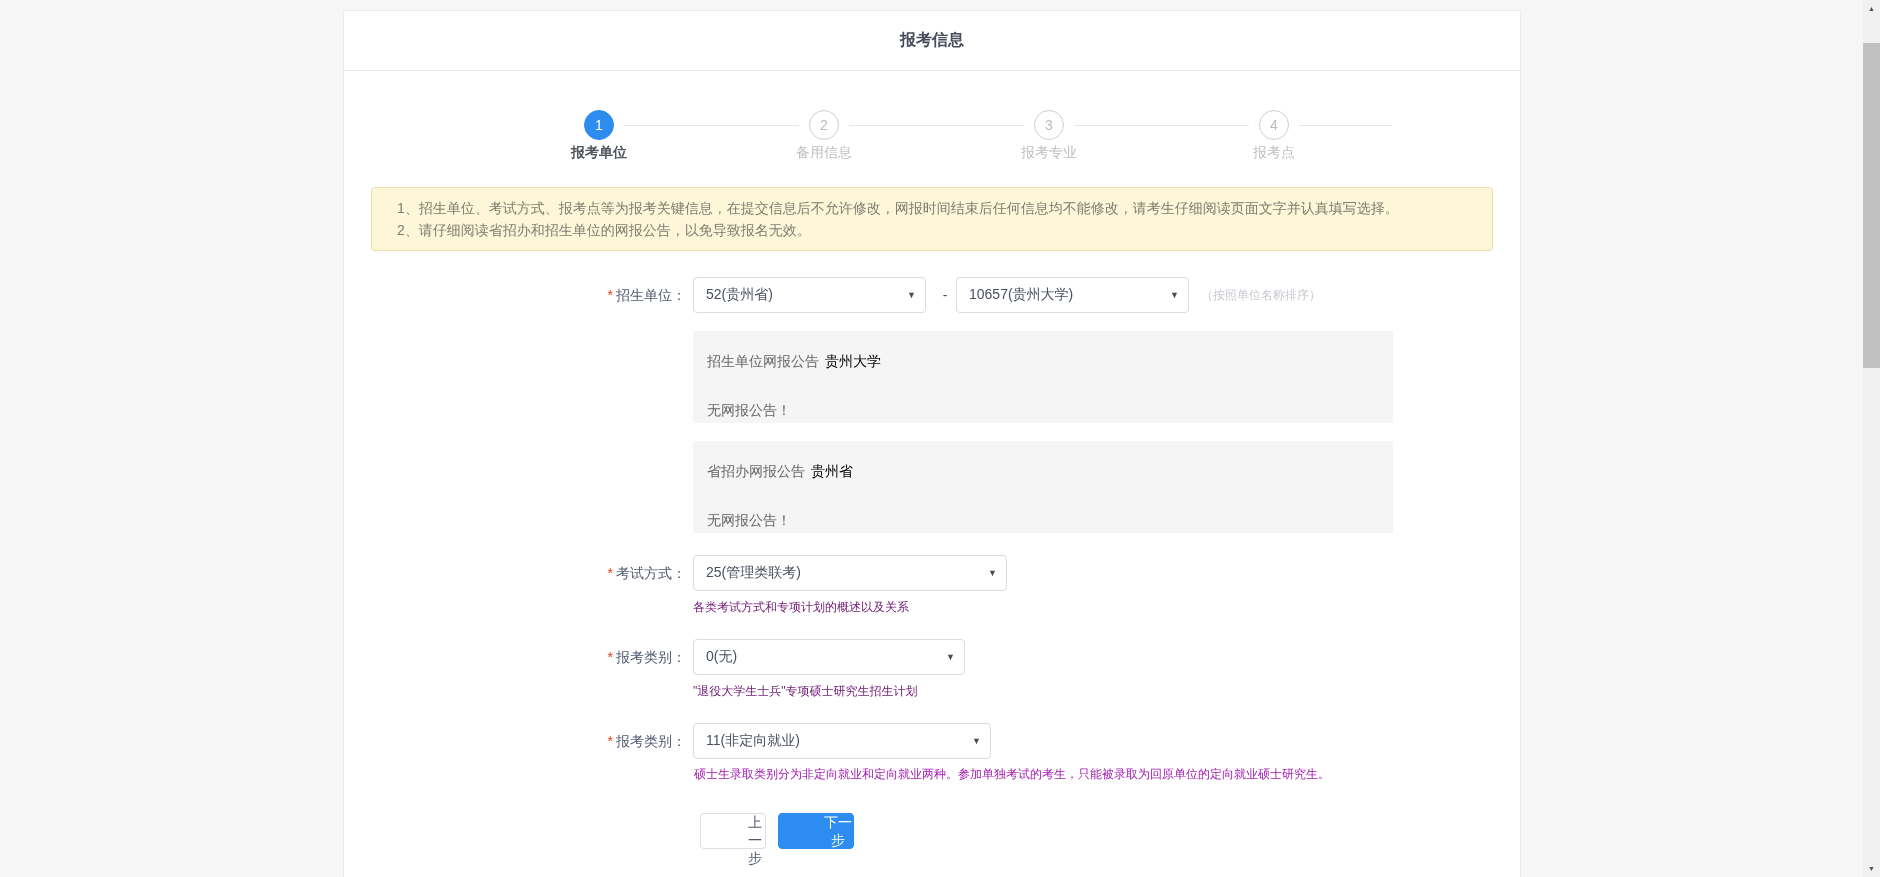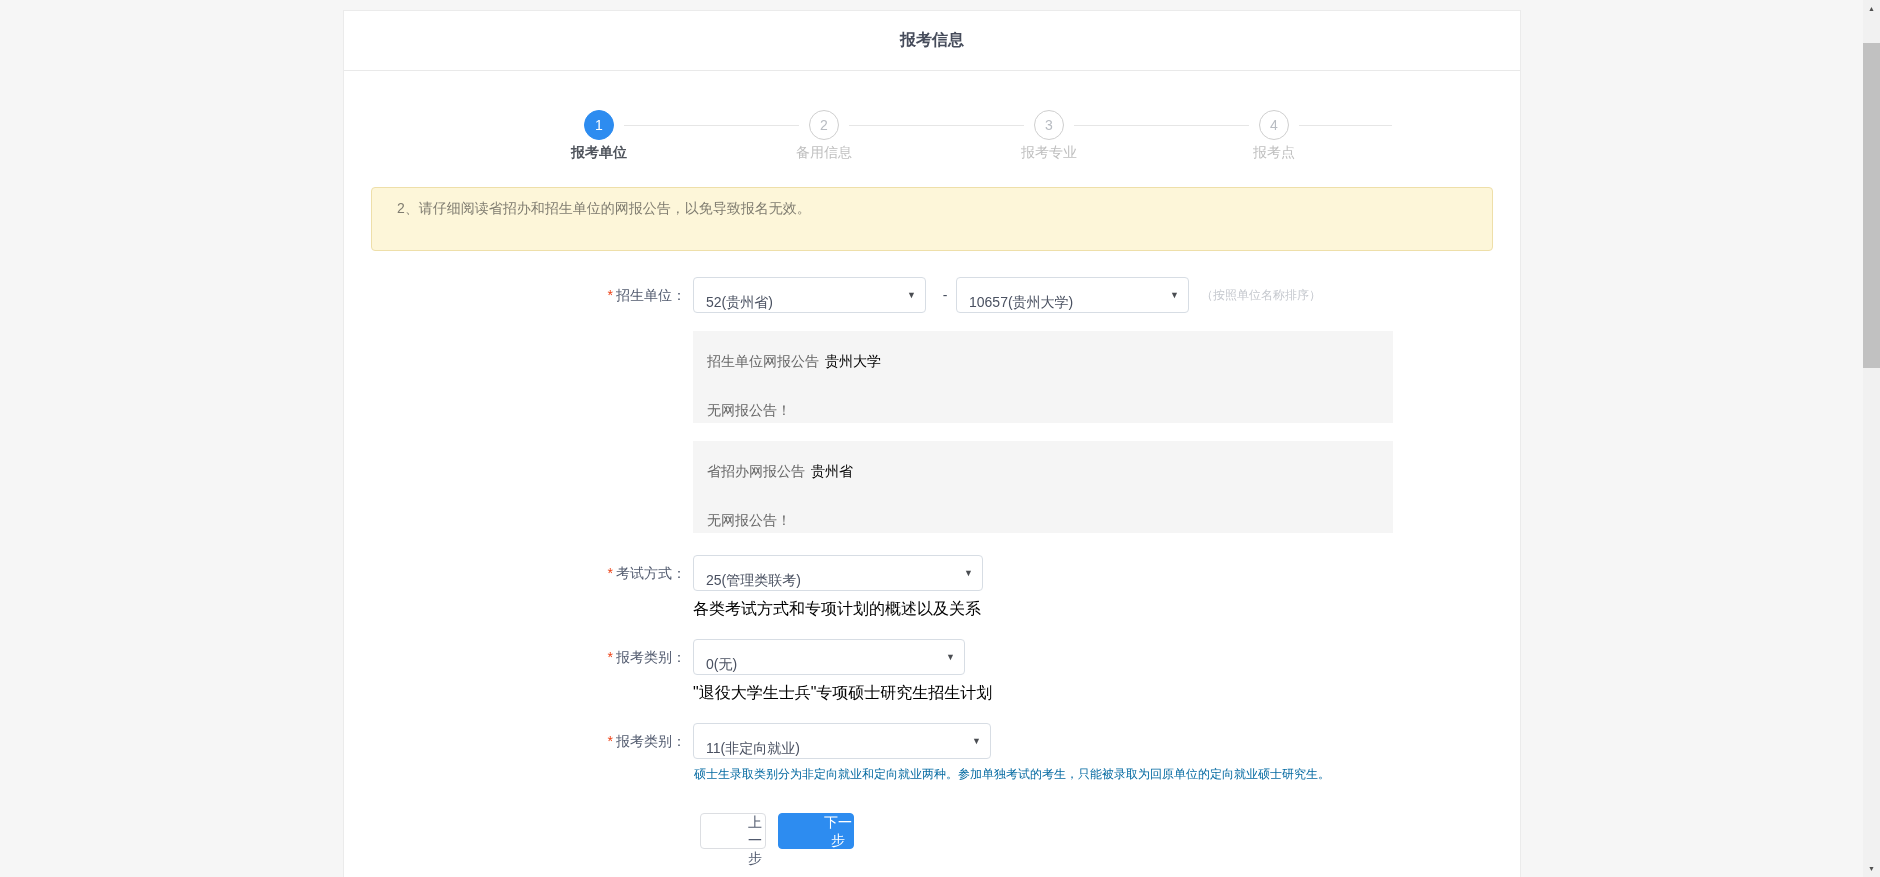--- a/index.html
+++ b/index.html
@@ -48,53 +48,53 @@
   
   .form-label {
     position:absolute; left:92px; width:250px; text-align:right;
     font-size:14px; color:#515a6e; line-height:36px; white-space:nowrap;
   }
   .req { color:#ed4014; margin-right:3px; }
   .lbl-unit{top:266px;} .lbl-exam{top:544px;} .lbl-plan{top:628px;} .lbl-cat{top:712px;}
 
   .select {
     position:absolute; height:36px; border:1px solid #d7dde4; border-radius:4px;
-    background:#fff; display:flex; align-items:flex-end;
+    background:#fff; display:flex; align-items:center;
     padding:0 26px 0 12px; font-size:14px; color:#495060; cursor:pointer;
     white-space:nowrap; overflow:hidden;
   }
   .select .arrow {
     position:absolute; right:9px; top:50%; transform:translateY(-50%);
     font-size:9px; color:#4a4d52; line-height:1;
   }
   .sel-province{left:349px; top:266px; width:233px;}
   .sel-school {left:612px; top:266px; width:233px;}
-  .sel-exam   {left:349px; top:544px; width:290px;}
+  .sel-exam   {left:349px; top:544px; width:314px;}
   .sel-plan   {left:349px; top:628px; width:272px;}
   .sel-cat    {left:349px; top:712px; width:298px;}
 
   .sep { position:absolute; left:590px; top:266px; width:22px; text-align:center;
          line-height:36px; font-size:14px; color:#495060; }
   .hint { position:absolute; left:857px; top:266px; line-height:36px;
           font-size:12px; color:#c5c8ce; }
 
   .notice-box {
     position:absolute; left:349px; width:700px; height:92px;
     background:#f5f5f5; padding:22px 14px; font-size:14px; color:#666;
   }
   .nb1{top:320px;} .nb2{top:430px;font-family:Liberation Serif, serif;}
   .notice-link { color:#000000; margin-left:6px; text-decoration:none; cursor:pointer; }
   .notice-body { margin-top:31px; }
 
   .blue-link {
-    position:absolute; left:349px; font-size:16px; color:#000000;
+    position:absolute; left:349px; font-size:12px; color:#701a75;
     text-decoration:none; cursor:pointer; white-space:nowrap;
   }
   .link-exam{top:588px;} .link-plan{top:672px;}
-  .field-note { position:absolute; left:350px; top:755px; font-size:12px; color:#0369a1; white-space:nowrap; }
+  .field-note { position:absolute; left:350px; top:755px; font-size:12px; color:#a21caf; white-space:nowrap; }
 
   
   .btn {
     position:absolute; top:802px; height:36px; border-radius:4px;
     font-size:14px; cursor:pointer;
     font-family:"Liberation Sans","DejaVu Sans",sans-serif;
     padding-left:44px;
   }
   .btn-prev { left:356px; width:66px; background:#fff; border:1px solid #dcdee2; color:#515a6e; }
   .btn-next { left:434px; width:76px; background:#2d8cf0; border:1px solid #2d8cf0; color:#fff; }
@@ -131,20 +131,21 @@
   <div class="step-circle sc3">3</div>
   <div class="step-line ln3"></div>
   <div class="step-circle sc4">4</div>
   <div class="step-line ln4"></div>
   <div class="step-label sl1 active">报考单位</div>
   <div class="step-label sl2">备用信息</div>
   <div class="step-label sl3">报考专业</div>
   <div class="step-label sl4">报考点</div>
 
   <div class="warning">
+    <div>1、招生单位、考试方式、报考点等为报考关键信息，在提交信息后不允许修改，网报时间结束后任何信息均不能修改，请考生仔细阅读页面文字并认真填写选择。</div>
     <div>2、请仔细阅读省招办和招生单位的网报公告，以免导致报名无效。</div>
   </div>
 
   <div class="form-label lbl-unit">
     <span class="req">*</span><span>招生单位：</span>
   </div>
   <div class="select sel-province">
     <span>52(贵州省)</span>
     <span class="arrow">▼</span>
   </div>

